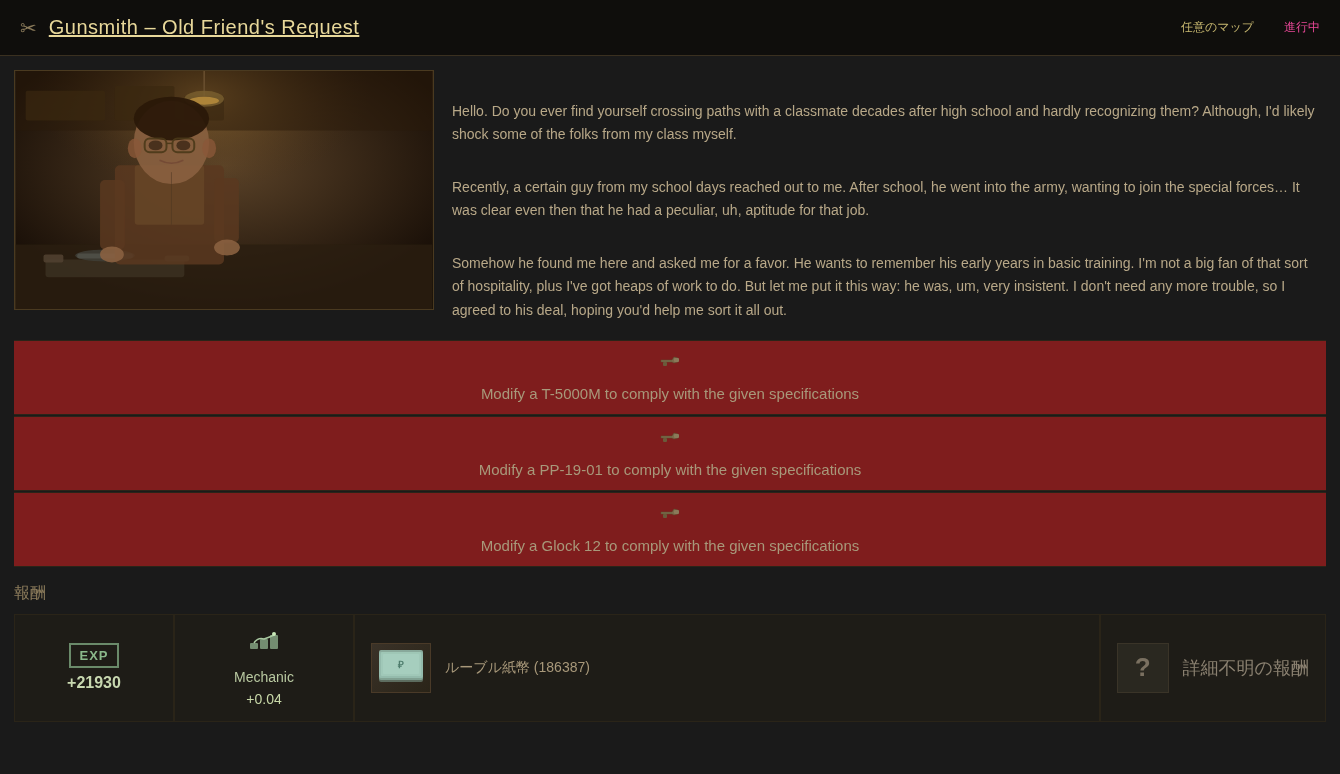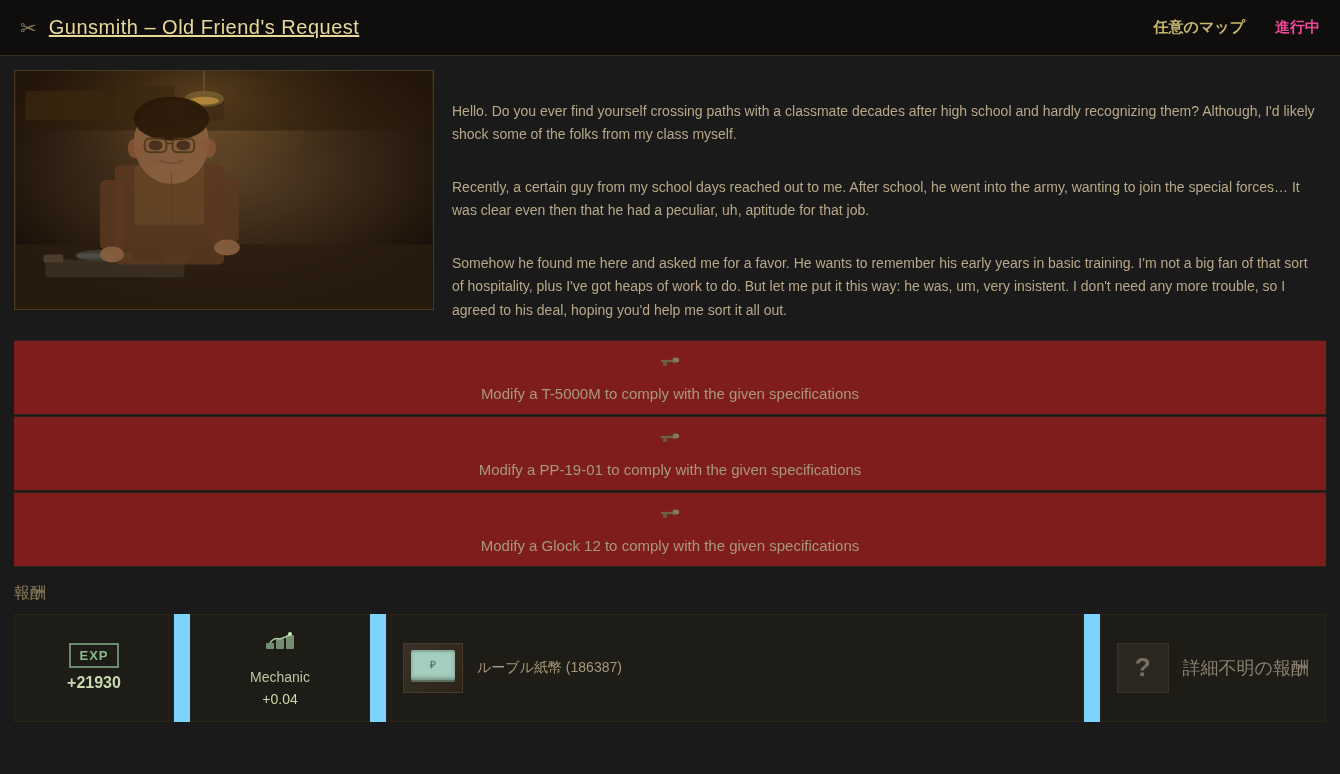--- a/index.html
+++ b/index.html
@@ -44,23 +44,22 @@
       text-decoration: underline;
     }
 
     #header-right {
       display: flex;
       gap: 30px;
     }
 
     .header-btn {
       color: #c8b870;
-      font-size: 15px;
+      font-size: 12px;
       cursor: pointer;
-      font-weight: bold;
     }
 
     .header-btn.active {
       color: #ec4899;
     }
 
     
     #main {
       padding: 14px 14px;
       height: calc(774px - 56px);
@@ -152,21 +151,21 @@
       font-weight: 500;
     }
 
     
     #rewards {
       margin-bottom: 14px;
     }
 
     #rewards-grid {
       display: flex;
-      gap: 16px;
+      gap: 0;
       background: #7dd3fc;
     }
 
     .reward-card {
       background: #1e1c17;
       border: 1px solid #2a2418;
       display: flex;
       flex-direction: column;
       align-items: center;
       justify-content: center;

